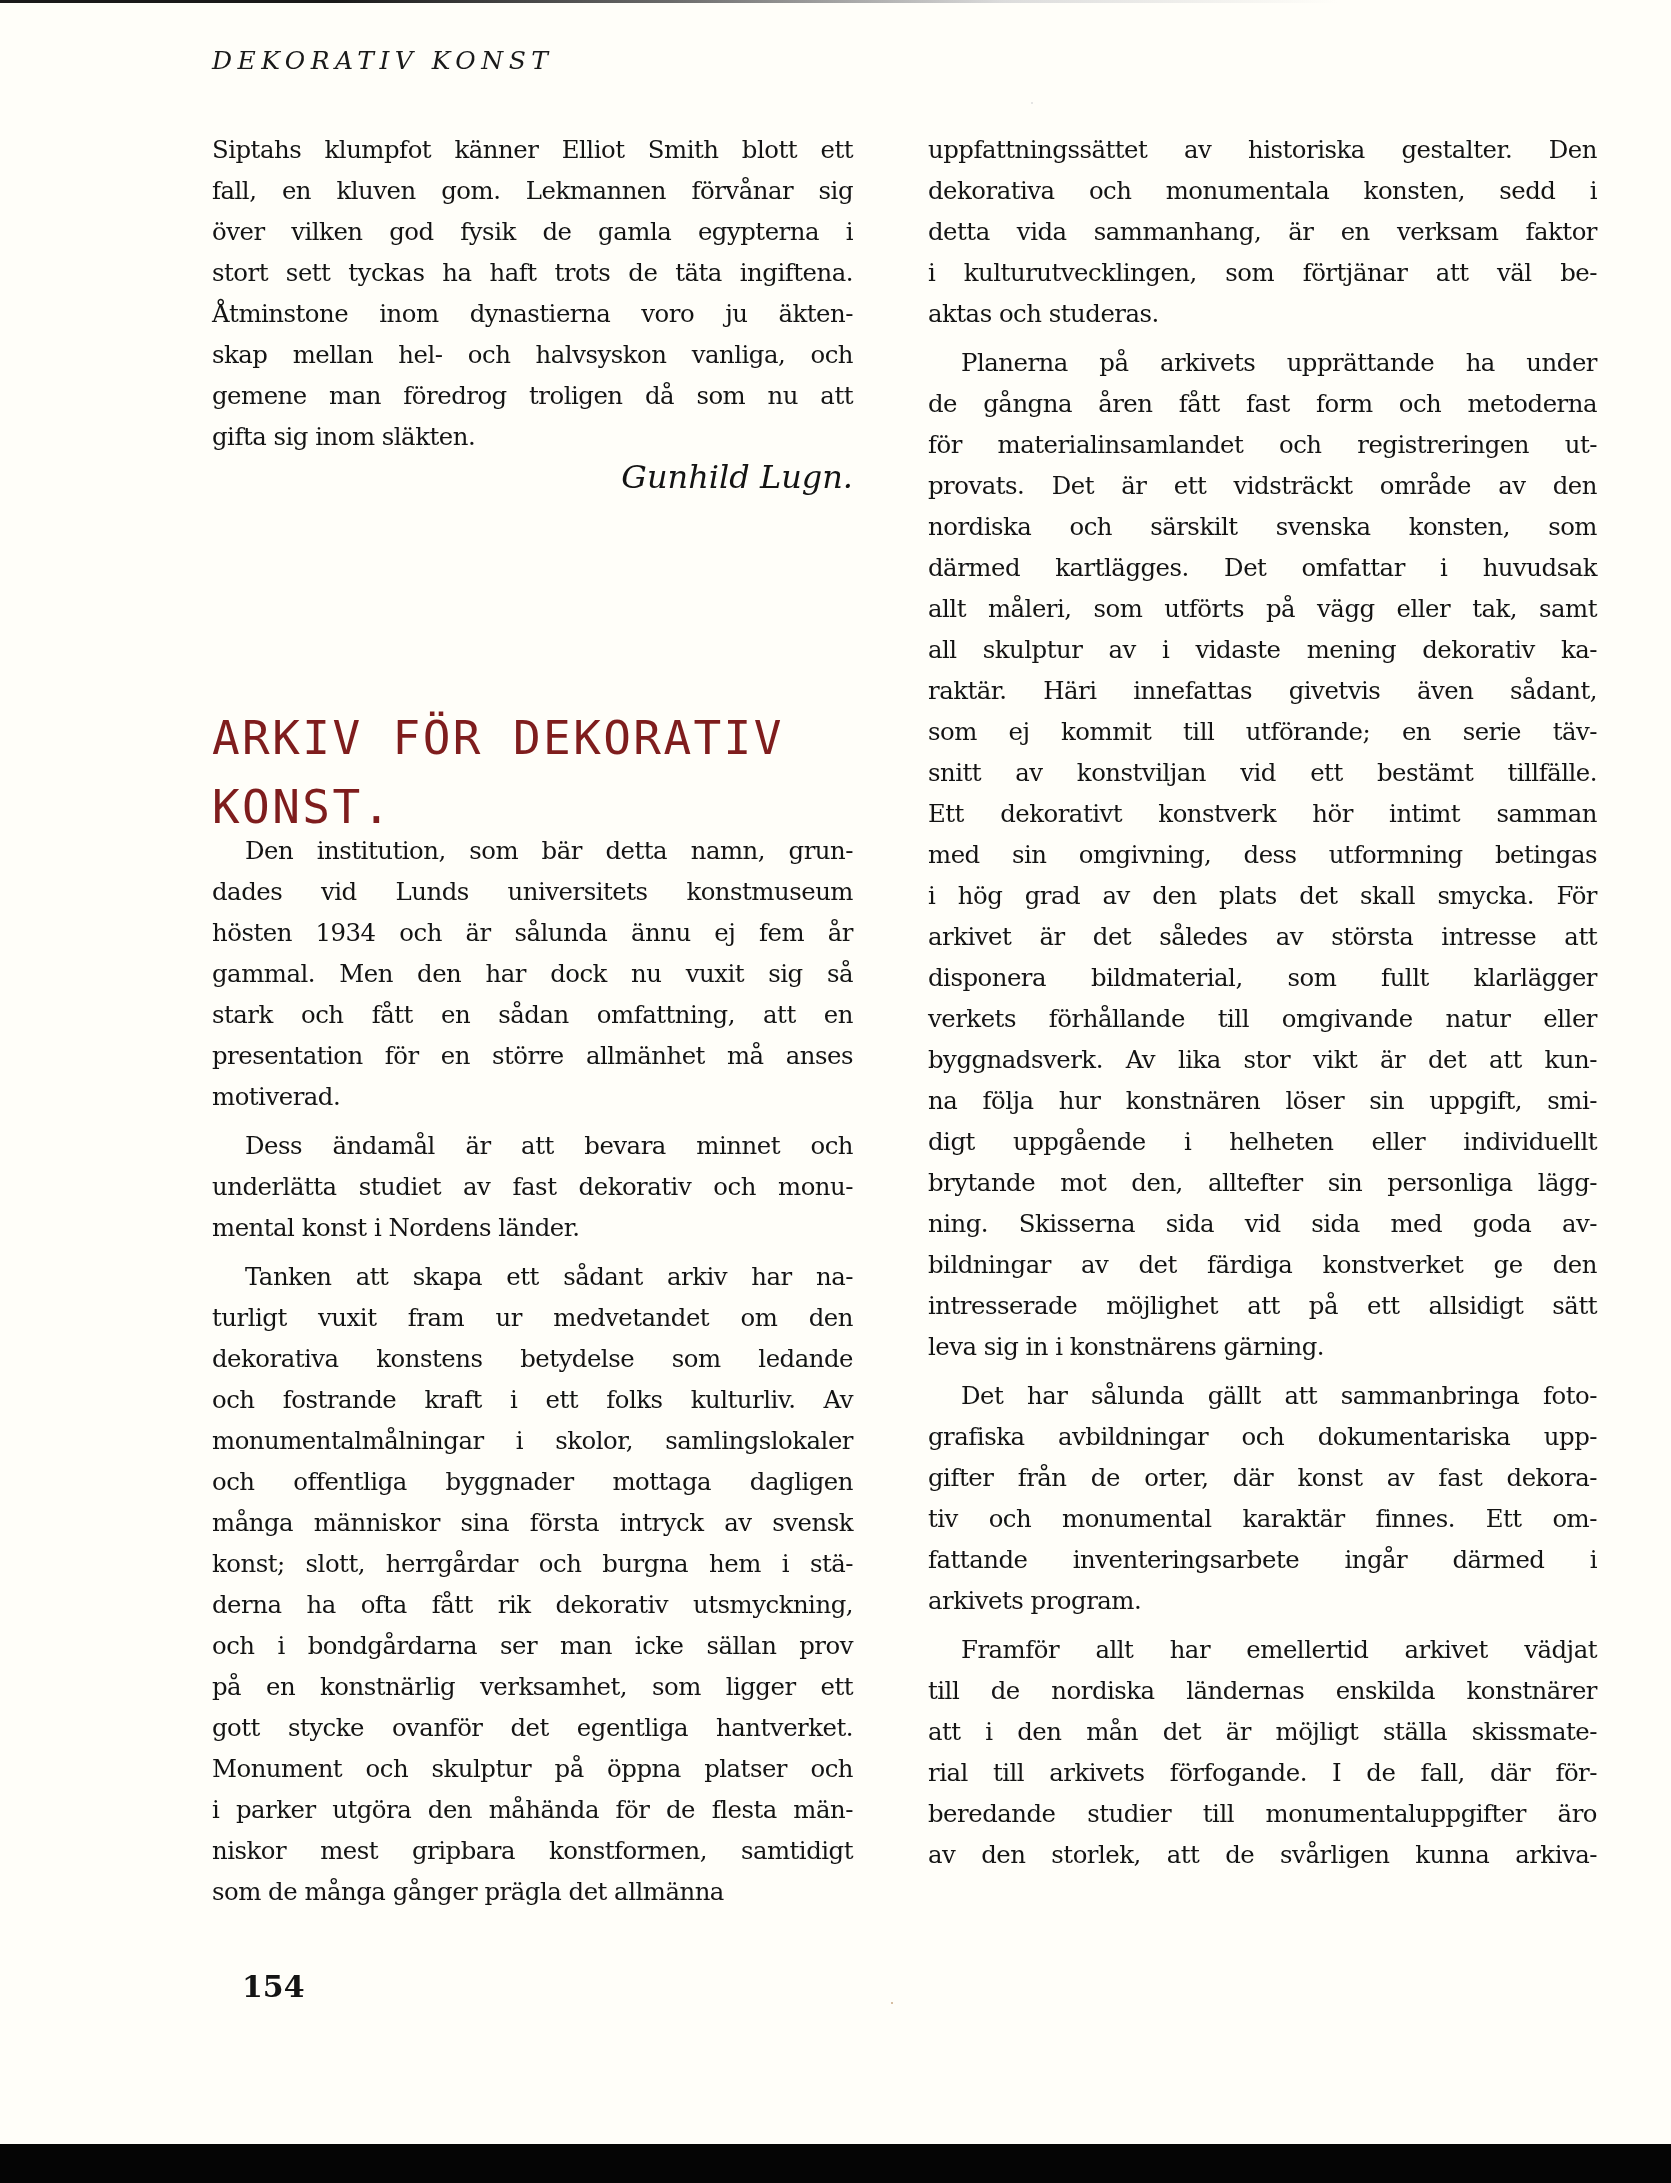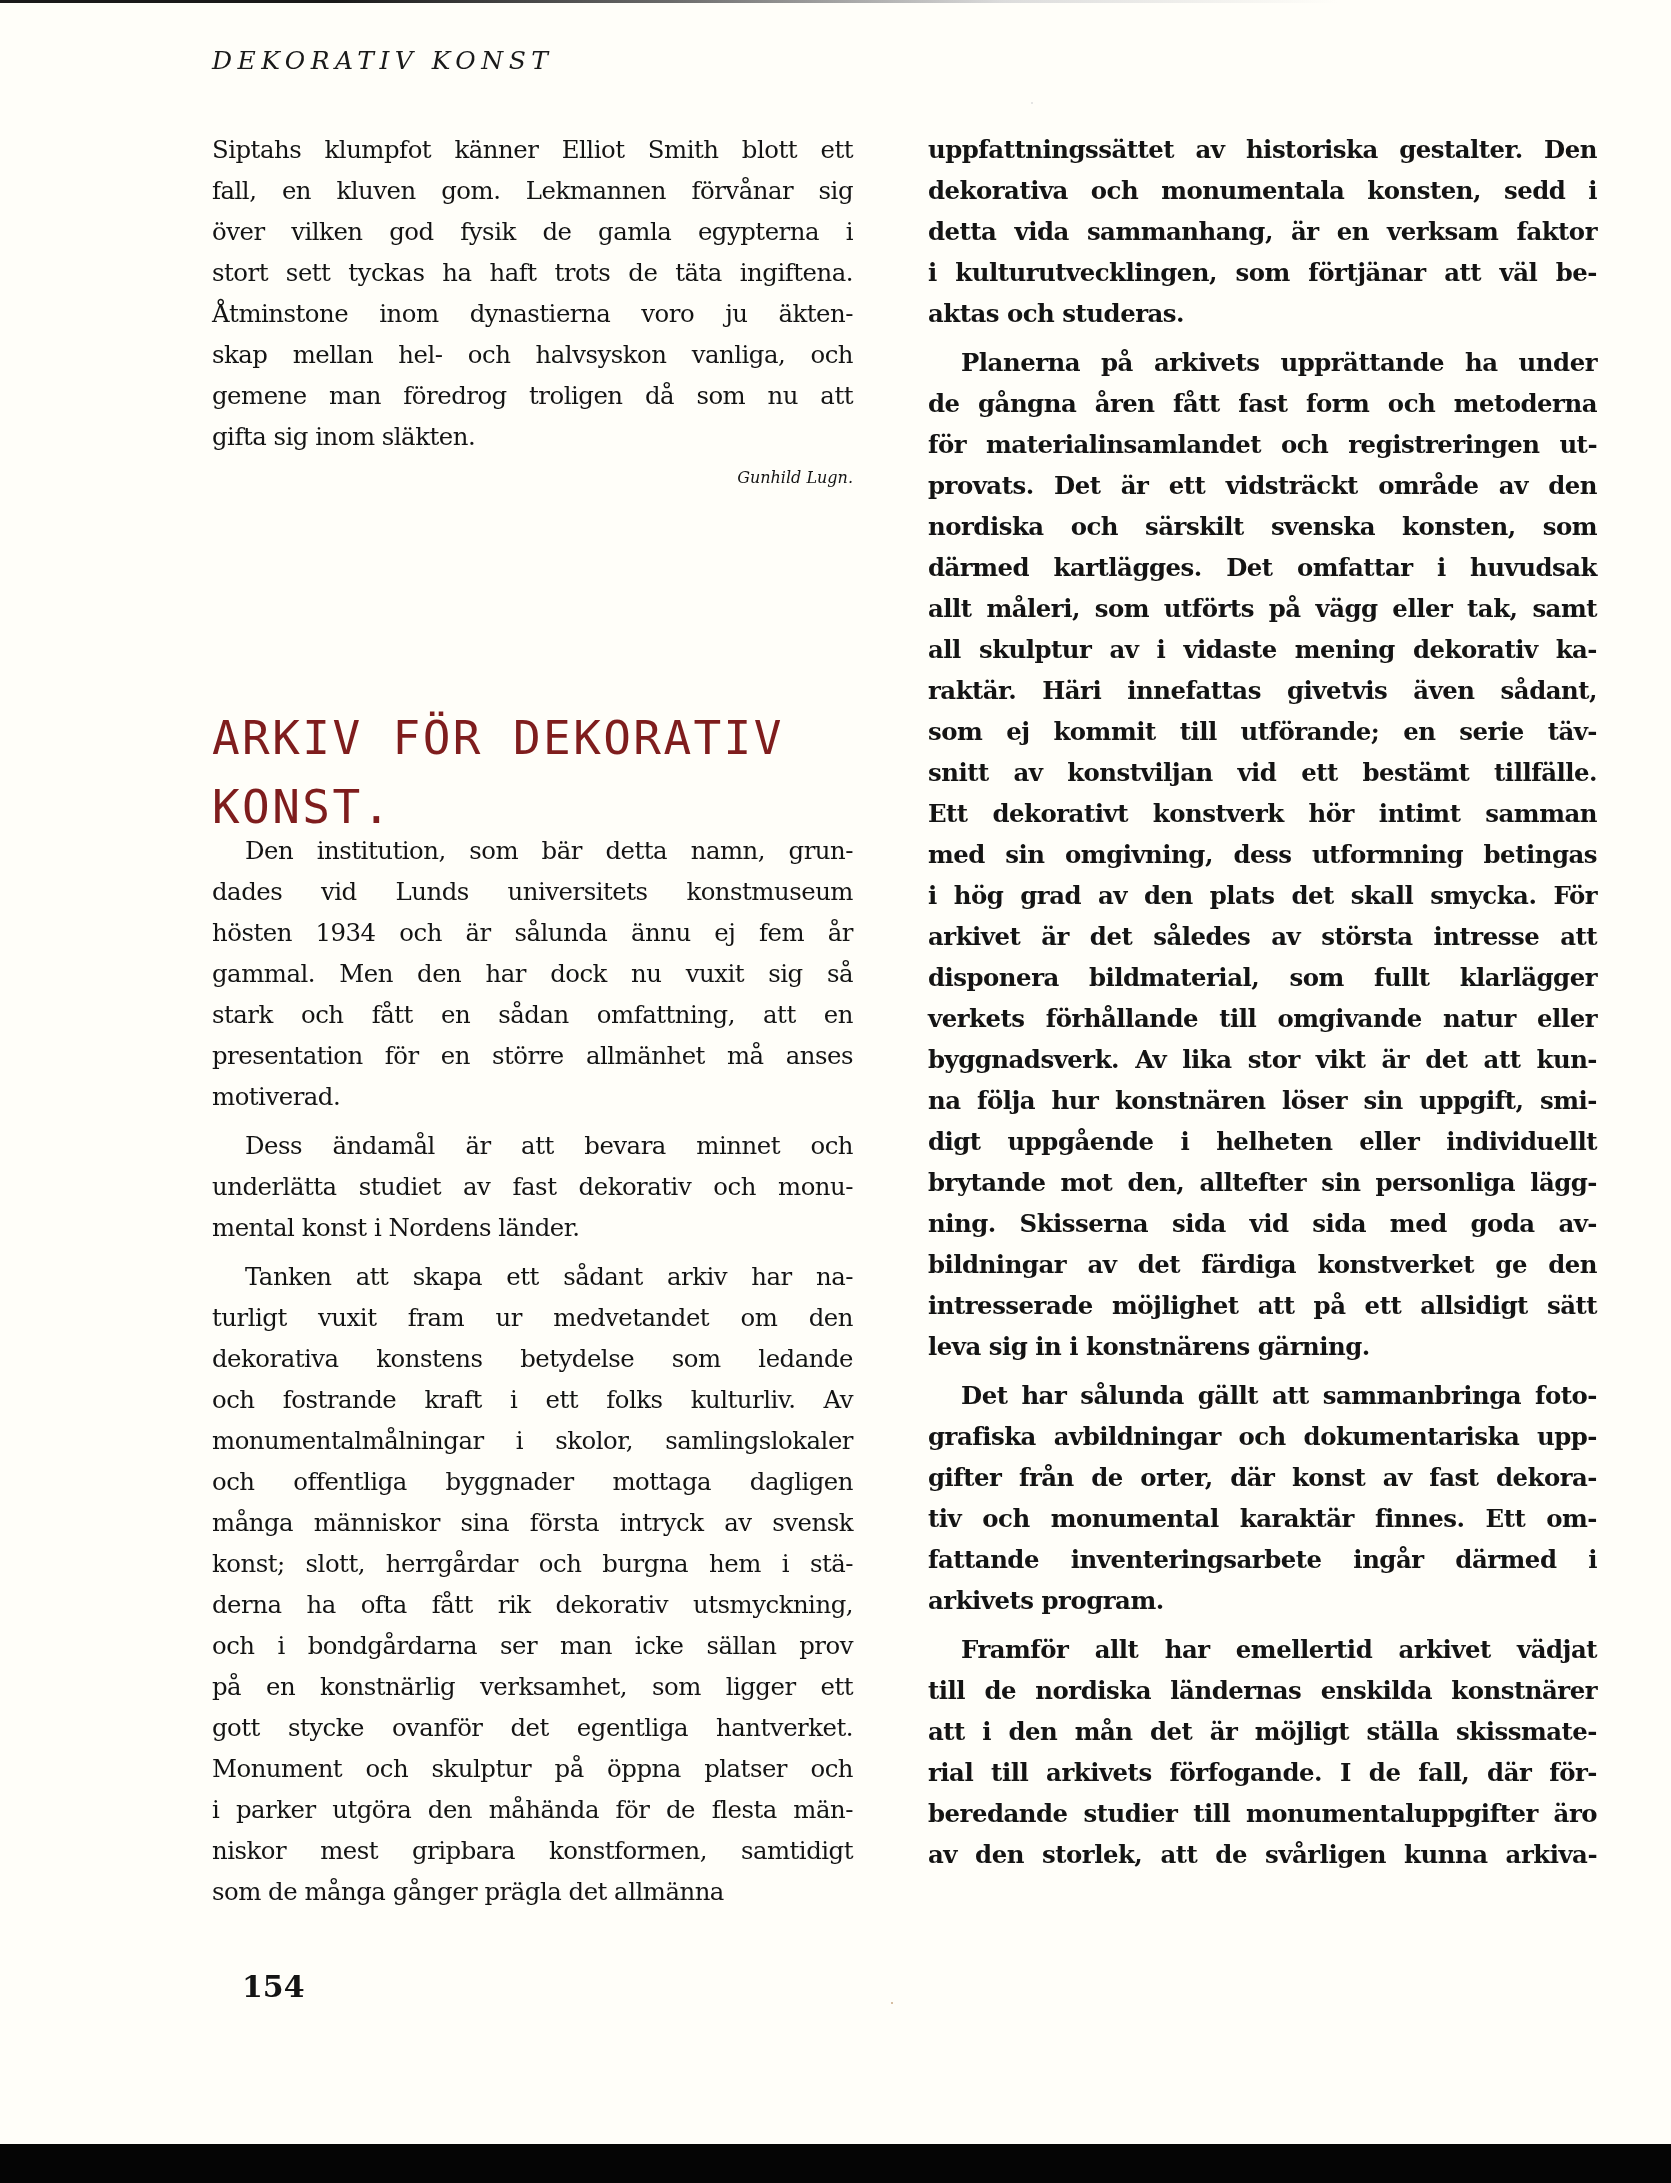--- a/index.html
+++ b/index.html
@@ -12,32 +12,32 @@
   .top-edge { position:absolute; left:0; top:0; width:1672px; height:3.1px;
     background:linear-gradient(to right,#1a1a1a 0%,#1a1a1a 20%,#6a6a6a 40%,#dcdcdc 60%,transparent 80%); }
   .bottom-bar { position:absolute; left:0; top:2144px; width:1672px; height:39px; background:#050505; }
   .running-head {
     position:absolute; left:212px; top:46px;
     font-family:"DejaVu Serif", serif; font-style:italic;
     font-size:25px; letter-spacing:5.5px; color:#1a1a1a;
   }
   .column { position:absolute; width:641px; }
   .col-left { left:212px; top:129px; }
-  .col-right { left:928px; top:129px; width:669px;font-weight:bold; }
+  .col-right { left:928px; top:129px; width:669px; }
   .line {
     display:block; height:41px; line-height:41px;
     font-size:24.4px; white-space:nowrap;
     text-align:justify; text-align-last:justify;
     letter-spacing:-0.5px;
   }
   .line.last { text-align-last:left; }
   .line.indent { padding-left:33px; }
   .signature {
     display:block; height:41px; line-height:41px; text-align:right;
-    font-style:italic; font-size:16px;
+    font-style:italic; font-size:32px;
   }
   .heading {
     position:absolute; left:212px; top:673px;
     font-family:"DejaVu Sans Mono", "Liberation Mono", monospace;
     font-size:46px; font-weight:normal; letter-spacing:2.4px;
     line-height:69px; color:#7f1d1d;
   }
   .heading .hline { display:block; white-space:nowrap; }
   .col-left-2 { left:212px; top:830px; }
   .para-gap { display:block; height:7.9px; }

